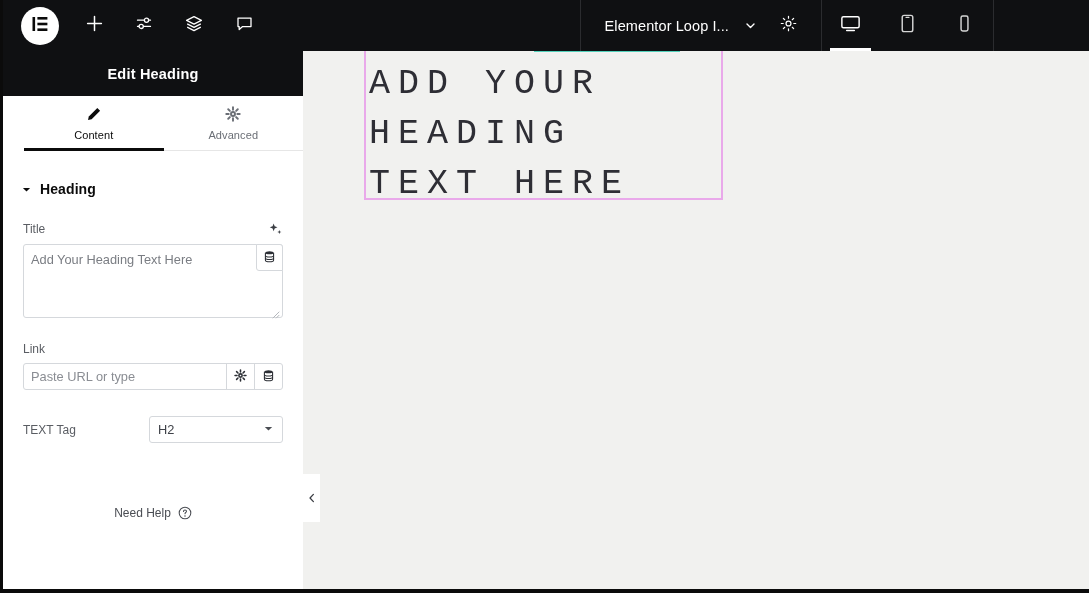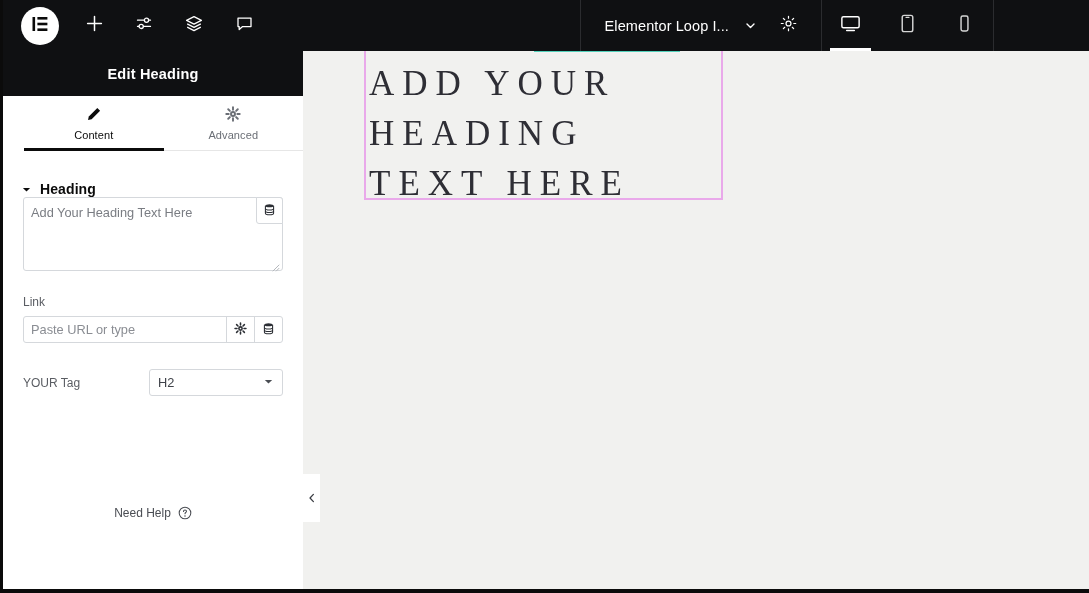--- a/index.html
+++ b/index.html
@@ -380,21 +380,21 @@
     top: -3px;
     width: 146px;
     height: 4px;
     background: #52d1bb;
   }
   .heading-text {
     position: absolute;
     left: 3px;
     top: 8px;
     width: 350px;
-    font-family: Liberation Serif, serif;
+    font-family: Liberation Mono, monospace;
     font-size: 35px;
     line-height: 50px;
     letter-spacing: 8px;
     color: #2e2e35;
     white-space: pre-line;
     cursor: text;
   }
 </style>
 </head>
 <body>
@@ -557,20 +557,29 @@
       <span class="caret">
         <svg width="9" height="9" viewBox="0 0 10 10">
           <path d="M1 3.2 5 7.2 9 3.2z" fill="currentColor"></path>
         </svg>
       </span>
       <span class="section-title">Heading</span>
     </div>
 
     <div class="ctl">
 
+      <div class="lbl-row">
+        <span class="fld-label">Title</span>
+        <span class="ai-ico">
+          <svg width="15" height="15" viewBox="0 0 16 16">
+            <path d="M6 1.6 7.1 4.6 10.1 5.7 7.1 6.8 6 9.8 4.9 6.8 1.9 5.7 4.9 4.6z" fill="#3a3d43"></path>
+            <path d="M12.1 8.4 12.7 10 14.3 10.6 12.7 11.2 12.1 12.8 11.5 11.2 9.9 10.6 11.5 10z" fill="#3a3d43"></path>
+          </svg>
+        </span>
+      </div>
 
       <div class="textarea-wrap">
         <div class="ta-text">Add Your Heading Text Here</div>
         <div class="dyn-btn">
           <span>
             <svg width="13" height="13" viewBox="0 0 14 14">
               <ellipse cx="7" cy="3" rx="4.4" ry="1.7" fill="#2b2e34"></ellipse>
               <path d="M2.6 3v8c0 .95 1.97 1.7 4.4 1.7s4.4-.75 4.4-1.7V3" fill="none" stroke="#2b2e34" stroke-width="1.15"></path>
               <path d="M2.6 5.8c0 .95 1.97 1.7 4.4 1.7s4.4-.75 4.4-1.7" fill="none" stroke="#2b2e34" stroke-width="1.15"></path>
               <path d="M2.6 8.6c0 .95 1.97 1.7 4.4 1.7s4.4-.75 4.4-1.7" fill="none" stroke="#2b2e34" stroke-width="1.15"></path>
@@ -604,21 +613,21 @@
               <ellipse cx="7" cy="3" rx="4.4" ry="1.7" fill="#2b2e34"></ellipse>
               <path d="M2.6 3v8c0 .95 1.97 1.7 4.4 1.7s4.4-.75 4.4-1.7V3" fill="none" stroke="#2b2e34" stroke-width="1.15"></path>
               <path d="M2.6 5.8c0 .95 1.97 1.7 4.4 1.7s4.4-.75 4.4-1.7" fill="none" stroke="#2b2e34" stroke-width="1.15"></path>
               <path d="M2.6 8.6c0 .95 1.97 1.7 4.4 1.7s4.4-.75 4.4-1.7" fill="none" stroke="#2b2e34" stroke-width="1.15"></path>
             </svg>
           </span>
         </div>
       </div>
 
       <div class="tag-row">
-        <span class="tag-label">YOUR Tag</span>
+        <span class="tag-label">TEXT Tag</span>
         <div class="select">
           <span>H2</span>
           <span>
             <svg width="11" height="11" viewBox="0 0 12 12">
               <path d="M2 4.3 6 8.3 10 4.3z" fill="#4a4d53"></path>
             </svg>
           </span>
         </div>
       </div>
 

